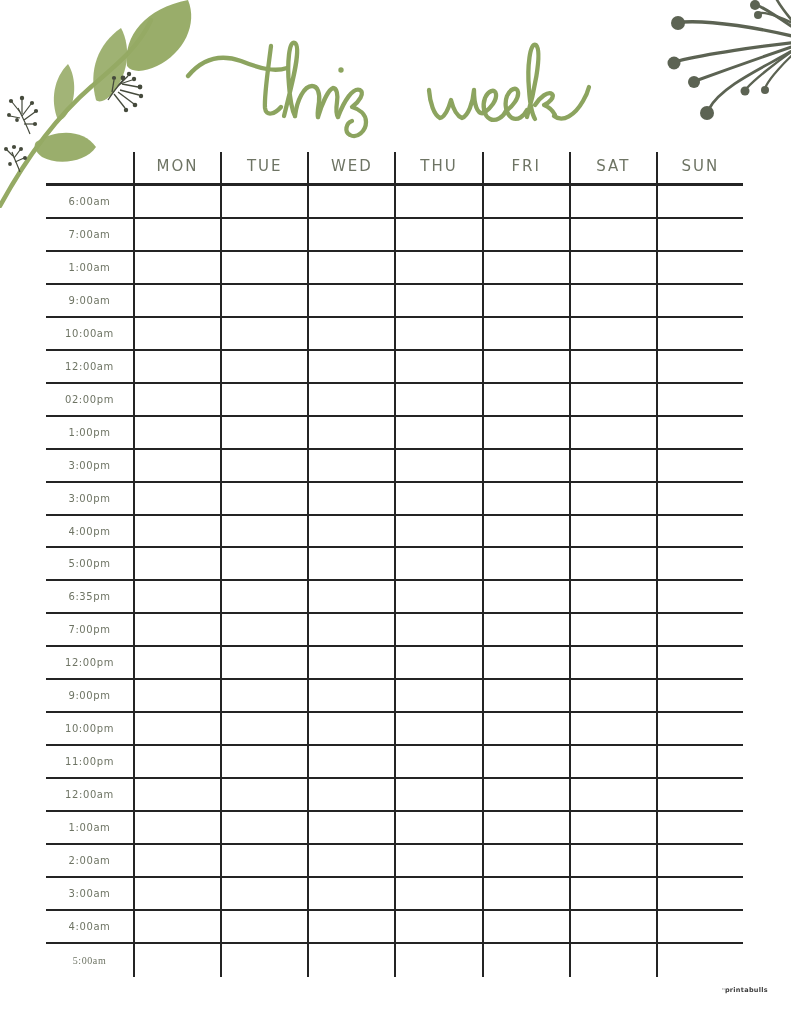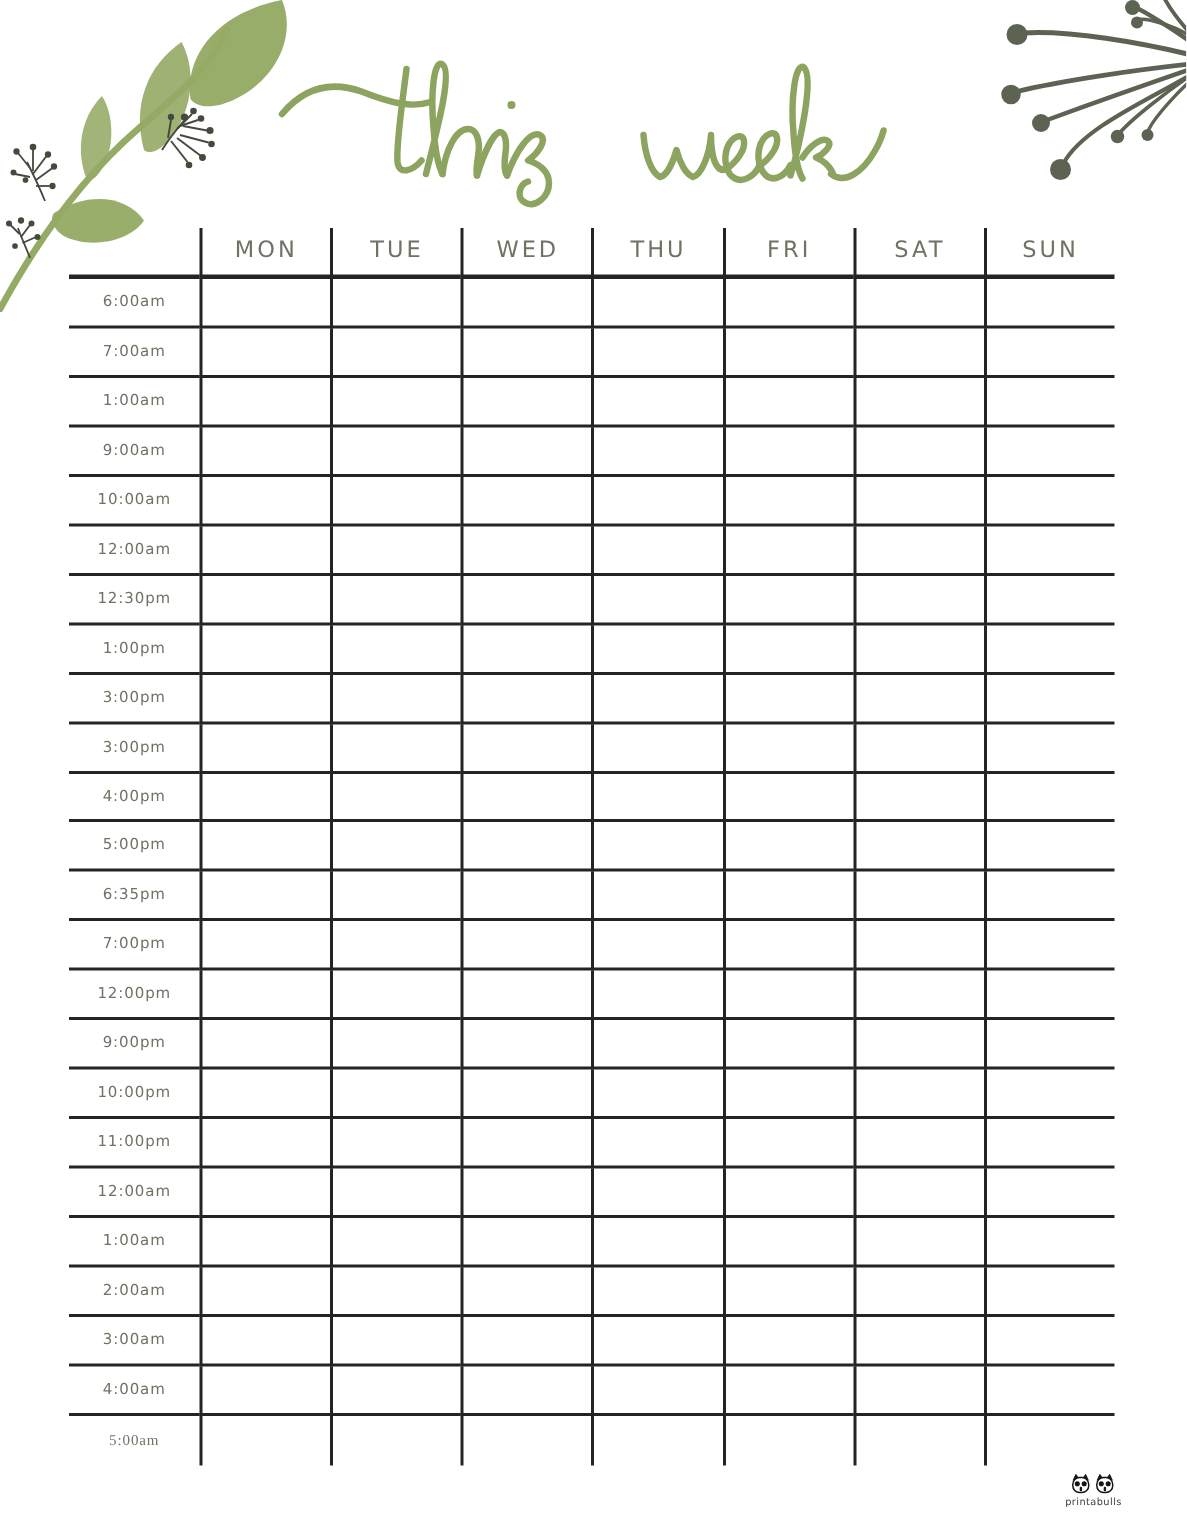--- a/index.html
+++ b/index.html
@@ -42,22 +42,22 @@
   }
   .day-cell{
     border-left:2px solid var(--grid-line);
     border-bottom:2px solid var(--grid-line);
     background:transparent;
   }
   .no-b{border-bottom:none !important;font-family:Liberation Serif, serif;}
 
   
   .logo{
-    position:absolute;left:706px;top:982px;width:46px;
-    display:flex;flex-direction:column;align-items:center;
+    position:absolute;left:722px;top:982px;width:46px;
+    display:flex;flex-direction:row;align-items:center;font-weight:bold;
   }
   .logo-text{
     font-size:6.5px;color:#3c3c3c;letter-spacing:0.3px;margin-top:1px;
     font-family:"DejaVu Sans","Liberation Sans",sans-serif;
   }
 </style>
 </head>
 <body>
 
 <div class="page">
@@ -226,21 +226,21 @@
       <div class="day-cell"></div>
       <div class="day-cell"></div>
       <div class="time-cell">12:00am</div>
       <div class="day-cell"></div>
       <div class="day-cell"></div>
       <div class="day-cell"></div>
       <div class="day-cell"></div>
       <div class="day-cell"></div>
       <div class="day-cell"></div>
       <div class="day-cell"></div>
-      <div class="time-cell">12:30pm</div>
+      <div class="time-cell">02:00pm</div>
       <div class="day-cell"></div>
       <div class="day-cell"></div>
       <div class="day-cell"></div>
       <div class="day-cell"></div>
       <div class="day-cell"></div>
       <div class="day-cell"></div>
       <div class="day-cell"></div>
       <div class="time-cell">1:00pm</div>
       <div class="day-cell"></div>
       <div class="day-cell"></div>

